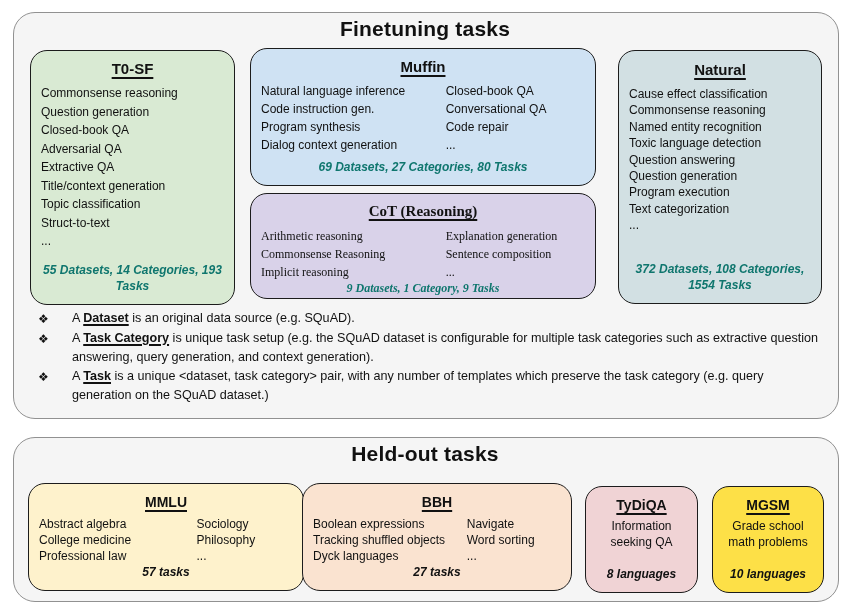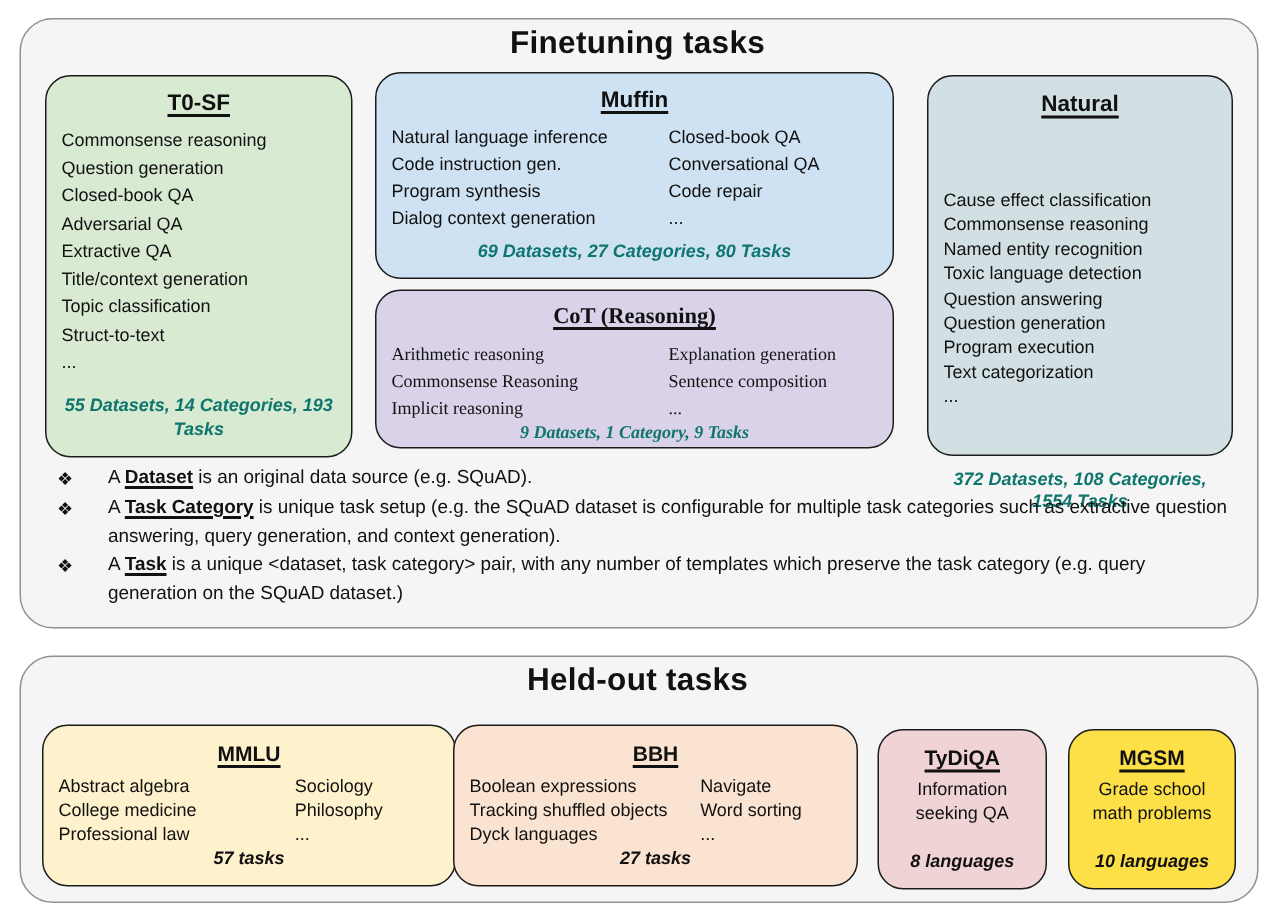--- a/index.html
+++ b/index.html
@@ -31,21 +31,21 @@
   .black-stats{color:#111;font-weight:bold;font-style:italic;font-size:12px;text-align:center;margin-top:auto;padding-bottom:4px;}
 
   
   #box-t0sf{left:30px;top:50px;width:205px;height:255px;}
   #box-muffin{left:250px;top:48px;width:346px;height:138px;}
   #box-cot{left:250px;top:193px;width:346px;height:106px;font-family:Liberation Serif, serif;}
   #box-niv2{left:618px;top:50px;width:204px;height:254px;}
 
   
   #box-mmlu{left:28px;top:483px;width:276px;height:108px;}
-  #box-bbh{left:302px;top:483px;width:270px;height:108px;}
+  #box-bbh{left:302px;top:483px;width:270px;height:108px;border-radius:18px;}
   #box-tydiqa{left:585px;top:486px;width:113px;height:107px;}
   #box-mgsm{left:712px;top:486px;width:112px;height:107px;}
 
   .small-box-title{font-size:14px;margin:3px 0 6px 0;}
   .center-body{font-size:12px;line-height:15.5px;text-align:center;}
 
   
   #notes{position:absolute;left:38px;top:309px;width:786px;}
   .note{display:flex;font-size:12.6px;line-height:19px;margin-bottom:0;}
   .note .glyph{width:14px;margin-right:20px;font-size:12px;flex:0 0 auto;padding-top:1px;}
@@ -103,21 +103,21 @@
     </div>
     <div class="col2">
       <div>Explanation generation</div>
       <div>Sentence composition</div>
       <div>...</div>
     </div>
   </div>
   <div class="stats">9 Datasets, 1 Category, 9 Tasks</div>
 </div>
 
-<div class="task-box" id="box-niv2" style="background-color: rgb(210, 224, 227); gap: 39px;">
+<div class="task-box" id="box-niv2" style="background-color: rgb(210, 224, 227);">
   <div class="box-title">
     <span class="line"><span class="u">Natural</span></span>
   </div>
   <div class="item-list tight">
     <div>Cause effect classification</div>
     <div>Commonsense reasoning</div>
     <div>Named entity recognition</div>
     <div>Toxic language detection</div>
     <div>Question answering</div>
     <div>Question generation</div>

